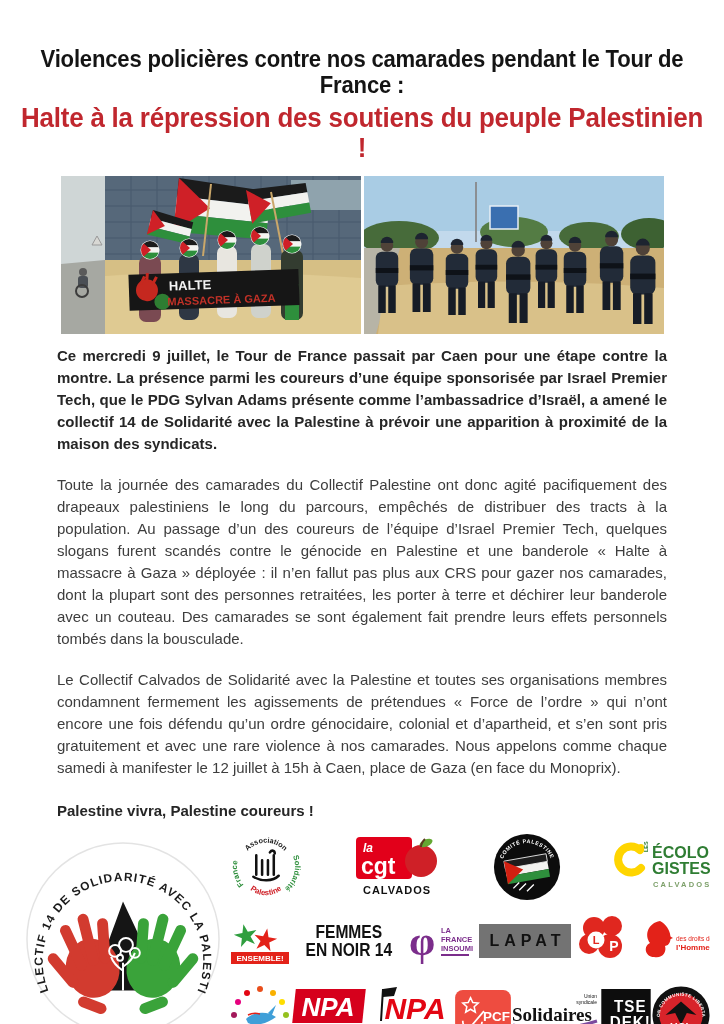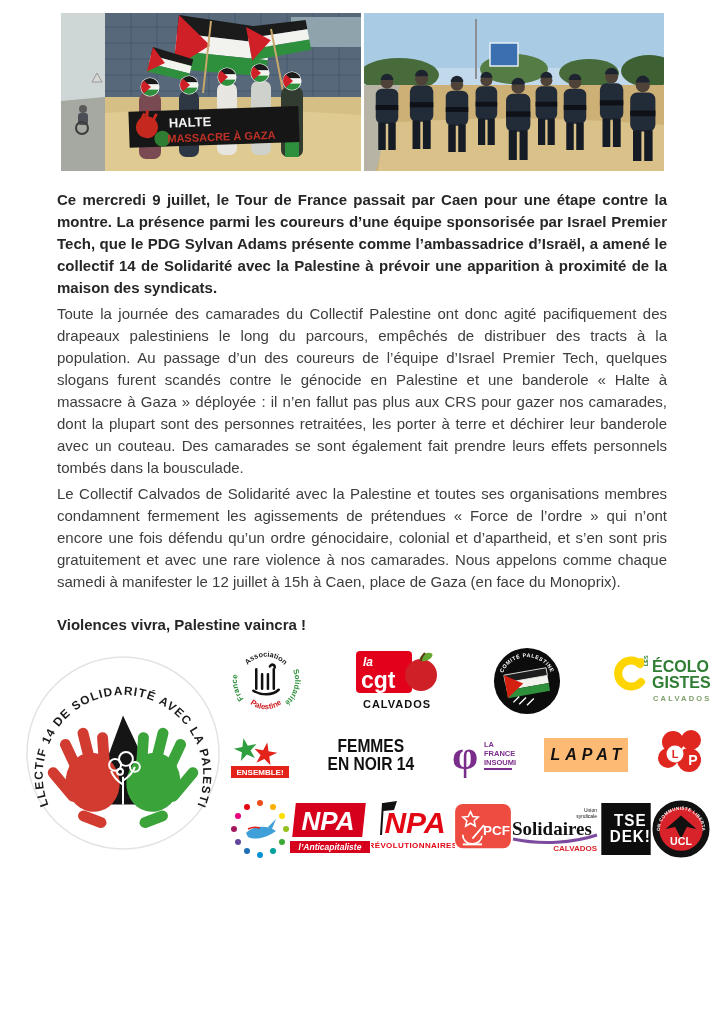--- a/index.html
+++ b/index.html
@@ -13,45 +13,49 @@
   .hdr h2 { font-size:27px; font-weight:800; color:#c0272e; letter-spacing:-0.2px;
             transform:scaleX(0.96); transform-origin:center; line-height:1.1; margin-top:5px; }
 
   .photos { display:flex; justify-content:center; gap:3px; margin-top:13px; }
   .photo { width:300px; height:158px; overflow:hidden; background:#ccc; }
   .photo svg { display:block; }
 
   .bodytext { width:610px; margin:0 auto; color:#3d3d3d; font-size:15px; line-height:22px;
               text-align:justify; }
   .bodytext.bold { font-weight:700; color:#262626; }
-  .para1 { margin-top:18px; }
-  .para { margin-top:4px; }
+  .para1 { margin-top:11px; }
+  .para { margin-top:19px; }
   .closing { width:610px; margin:23px auto 0 auto; font-size:15px; font-weight:800; color:#262626; }
 
   .logos { display:flex; margin-top:12px; padding:0 14px 0 24px; align-items:center; }
   .biglogo { width:206px; flex:0 0 206px; }
   .logogrid { flex:1; display:flex; flex-direction:column; gap:2px; }
   .lrow { display:flex; align-items:center; justify-content:space-between; height:72px; }
   .logo { display:flex; flex-direction:column; align-items:center; justify-content:center; }
 
   .femmes { font-weight:900; color:#111; font-size:19px; line-height:0.95;
             transform:scaleX(0.82); transform-origin:center; text-align:center; white-space:nowrap; }
-  .lapat { width:84px; height:34px; background:#fdba74; display:flex; align-items:center; justify-content:center;
-           font-weight:800; font-size:16px; letter-spacing:5px; color:#111; padding-left:5px;font-style:italic; }
+  .lapat { width:92px; height:34px; background:#737373; display:flex; align-items:center; justify-content:center;
+           font-weight:800; font-size:16px; letter-spacing:5px; color:#111; padding-left:5px; }
   .tsedek { width:52px; height:52px; background:#0d0d0d; color:#fff; font-weight:900; font-size:16px;
             line-height:1.0; display:flex; flex-direction:column; justify-content:center; padding-left:9px;
             letter-spacing:1px; transform:scaleX(0.95); }
   svg text { font-family:"Liberation Sans", sans-serif; }
   svg .serif { font-family:"Liberation Serif", serif; }
 </style>
 </head>
 <body>
 
 <div class="page">
 
+  <div class="hdr">
+    <h1>Violences policières contre nos camarades pendant le Tour de France :</h1>
+    <h2>Halte à la répression des soutiens du peuple Palestinien !</h2>
+  </div>
 
   <div class="photos">
 
     <div class="photo">
       <svg width="300" height="158" viewBox="0 0 300 158">
         <defs>
           <g id="pflag">
             <path d="M0,0 L60,3 L60,13 L0,12 Z" fill="#1b1b1b"></path>
             <path d="M0,12 L60,13 L60,24 L0,24 Z" fill="#f2f2ef"></path>
             <path d="M0,24 L60,24 L60,35 L0,36 Z" fill="#2e8f3c"></path>
@@ -155,21 +159,21 @@
           <use href="#cop" transform="translate(232,56) scale(1.3)"></use>
           <use href="#cop" transform="translate(262,64) scale(1.4)"></use>
         </g>
       </svg>
     </div>
   </div>
 
   <p class="bodytext bold para1">Ce mercredi 9 juillet, le Tour de France passait par Caen pour une étape contre la montre. La présence parmi les coureurs d’une équipe sponsorisée par Israel Premier Tech, que le PDG Sylvan Adams présente comme l’ambassadrice d’Israël, a amené le collectif 14 de Solidarité avec la Palestine à prévoir une apparition à proximité de la maison des syndicats.</p>
   <p class="bodytext para">Toute la journée des camarades du Collectif Palestine ont donc agité pacifiquement des drapeaux palestiniens le long du parcours, empêchés de distribuer des tracts à la population. Au passage d’un des coureurs de l’équipe d’Israel Premier Tech, quelques slogans furent scandés contre le génocide en Palestine et une banderole « Halte à massacre à Gaza » déployée : il n’en fallut pas plus aux CRS pour gazer nos camarades, dont la plupart sont des personnes retraitées, les porter à terre et déchirer leur banderole avec un couteau. Des camarades se sont également fait prendre leurs effets personnels tombés dans la bousculade.</p>
   <p class="bodytext para">Le Collectif Calvados de Solidarité avec la Palestine et toutes ses organisations membres condamnent fermement les agissements de prétendues « Force de l’ordre » qui n’ont encore une fois défendu qu’un ordre génocidaire, colonial et d’apartheid, et s’en sont pris gratuitement et avec une rare violence à nos camarades. Nous appelons comme chaque samedi à manifester le 12 juillet à 15h à Caen, place de Gaza (en face du Monoprix).</p>
-  <p class="closing">Violences vivra, Palestine vaincra !</p>
+  <p class="closing">Palestine vivra, Palestine coureurs !</p>
 
   <div class="logos">
 
     <div class="biglogo">
       <svg width="198" height="204" viewBox="0 0 200 204">
         <circle cx="100" cy="102" r="97" fill="#ffffff" stroke="#e3e3e3" stroke-width="1.5"></circle>
         <defs>
             <path id="arcC" d="M 25 155 A 81 81 0 1 1 175 155"></path>
           </defs>
         <text font-size="12" font-weight="800" fill="#1a1a1a" letter-spacing="1.2">
@@ -296,20 +300,28 @@
               <circle cx="17" cy="14" r="11"></circle>
                 <circle cx="35" cy="12" r="10"></circle>
               <circle cx="12" cy="30" r="10"></circle>
                 <circle cx="33" cy="32" r="12"></circle>
             </g>
             <circle cx="19" cy="26" r="8.5" fill="#fff"></circle>
             <text x="19" y="30" font-size="11" font-weight="800" fill="#e0271f" text-anchor="middle">L</text>
             <text x="37" y="37" font-size="14" font-weight="800" fill="#fff" text-anchor="middle">P</text>
           </svg>
         </div>
+        <div class="logo">
+          <svg width="72" height="48" viewBox="0 0 72 48">
+            <path d="M22,4 C10,6 6,18 12,26 C5,29 7,40 16,40 C24,42 29,35 27,29 C36,28 34,10 22,4 Z" fill="#e32219"></path>
+            <polygon points="26,16 35,21 26,25" fill="#e32219"></polygon>
+            <text x="38" y="24" font-size="6.5" fill="#e32219">des droits de</text>
+            <text x="38" y="33" font-size="8" font-weight="700" fill="#e32219">l’Homme</text>
+          </svg>
+        </div>
       </div>
 
       <div class="lrow">
         <div class="logo">
           <svg width="60" height="60" viewBox="0 0 60 60">
             <g>
               <circle cx="30" cy="4" r="3" fill="#e94e1b"></circle>
                 <circle cx="43" cy="8" r="3" fill="#f9b000"></circle>
               <circle cx="52" cy="17" r="3" fill="#ffde00"></circle>
                 <circle cx="56" cy="30" r="3" fill="#95c11f"></circle>

